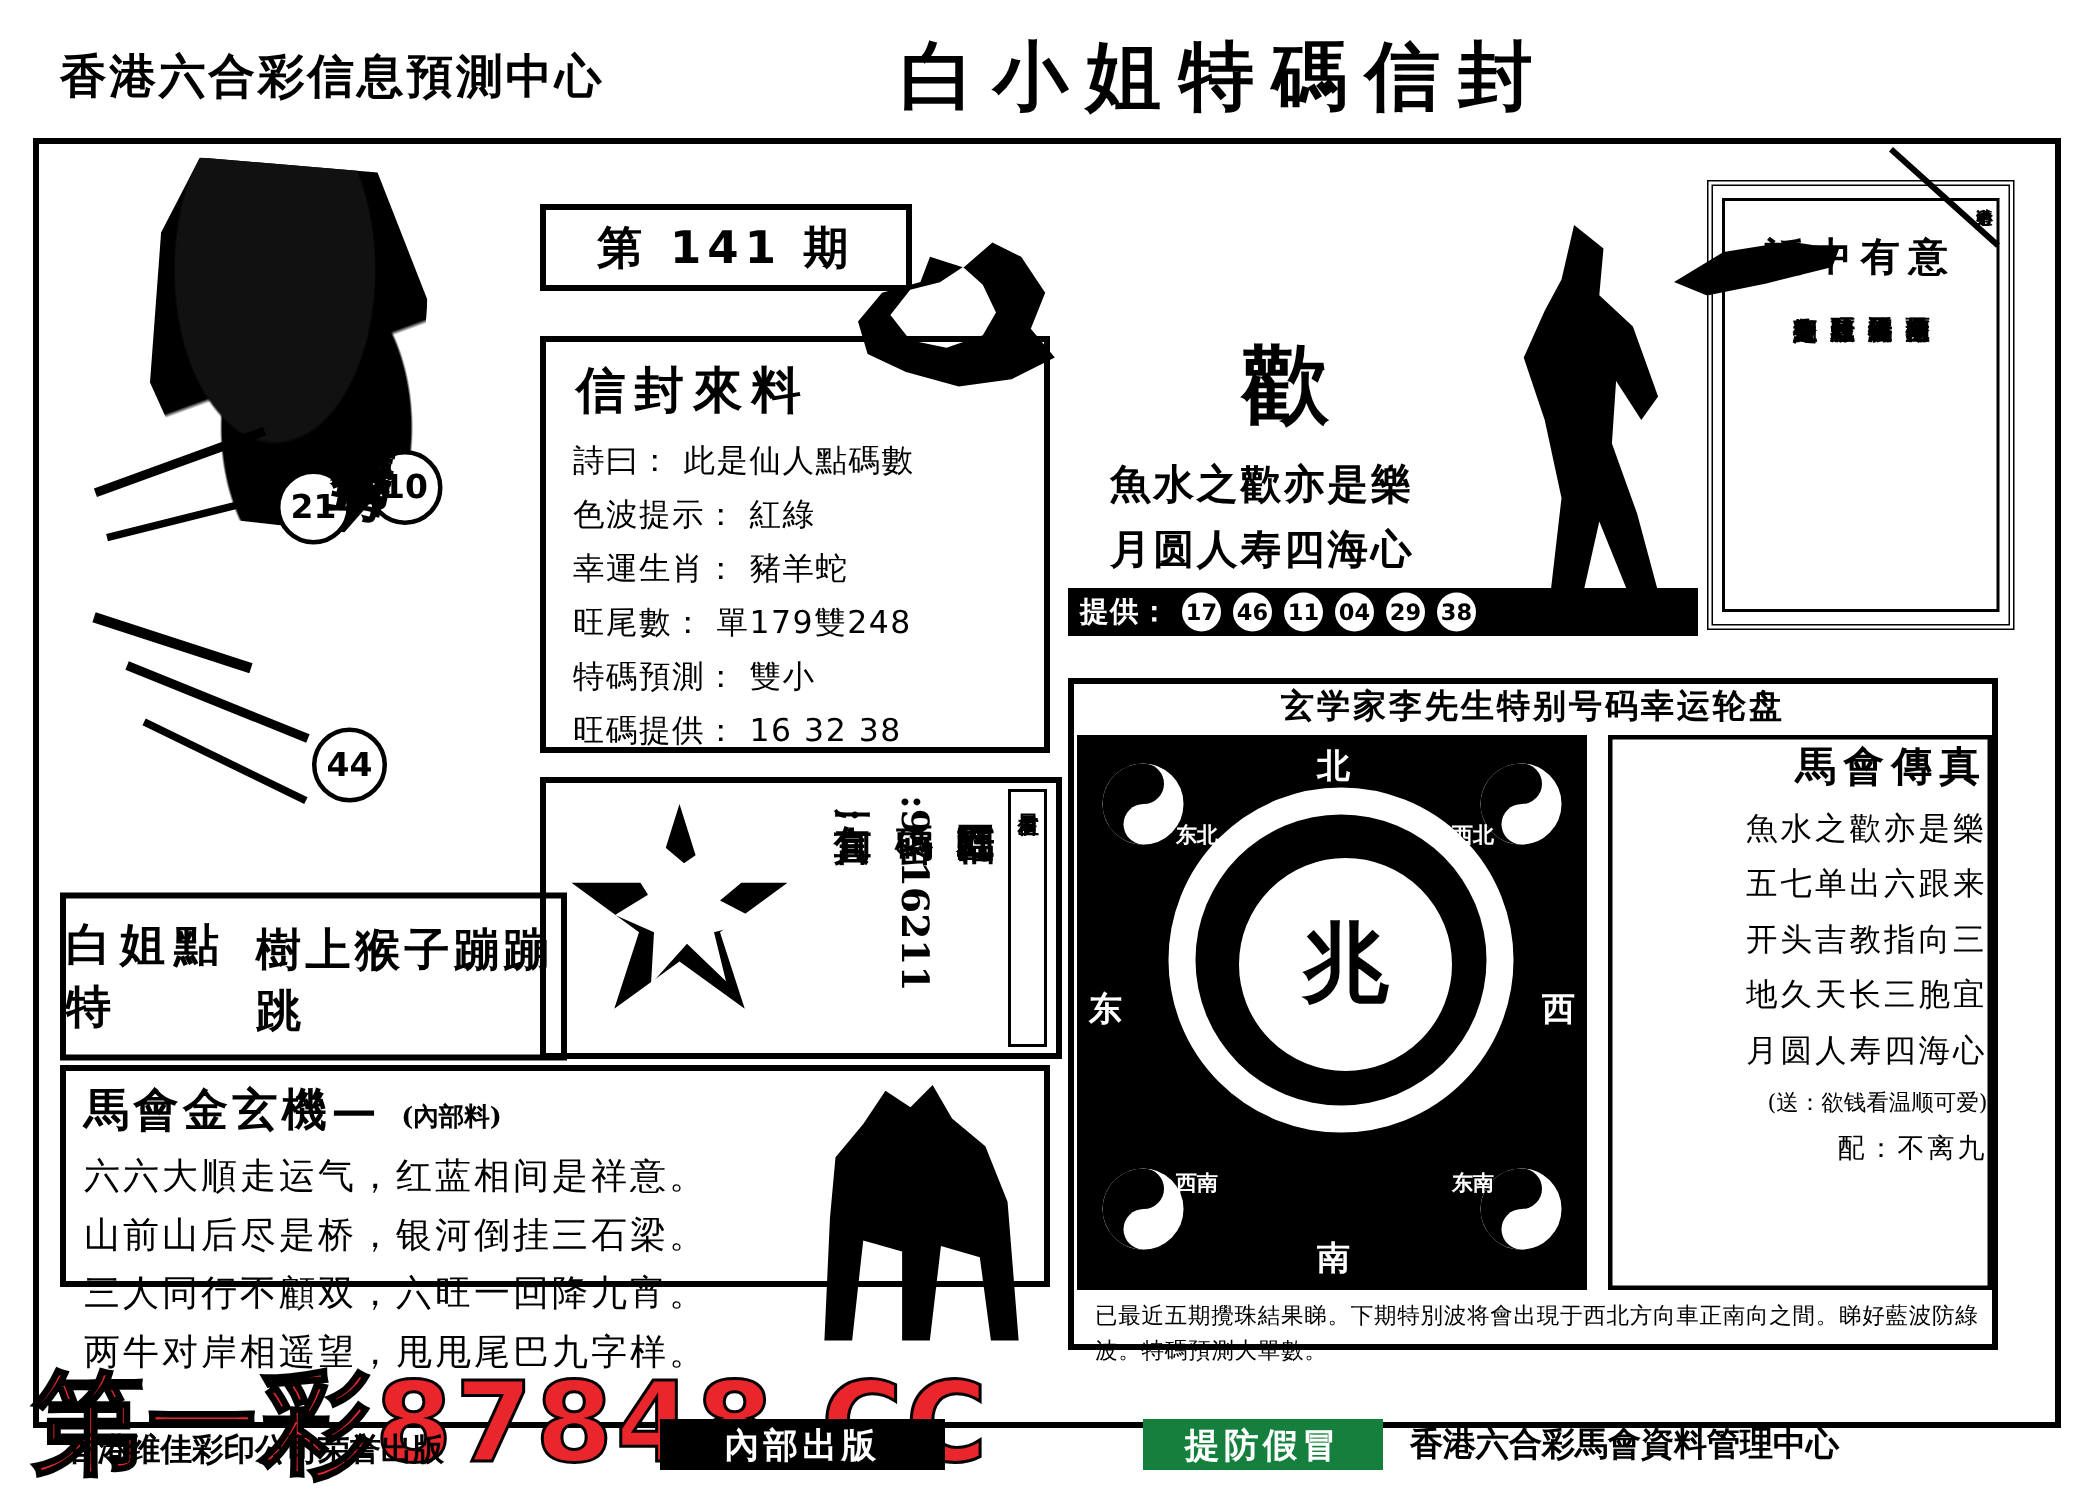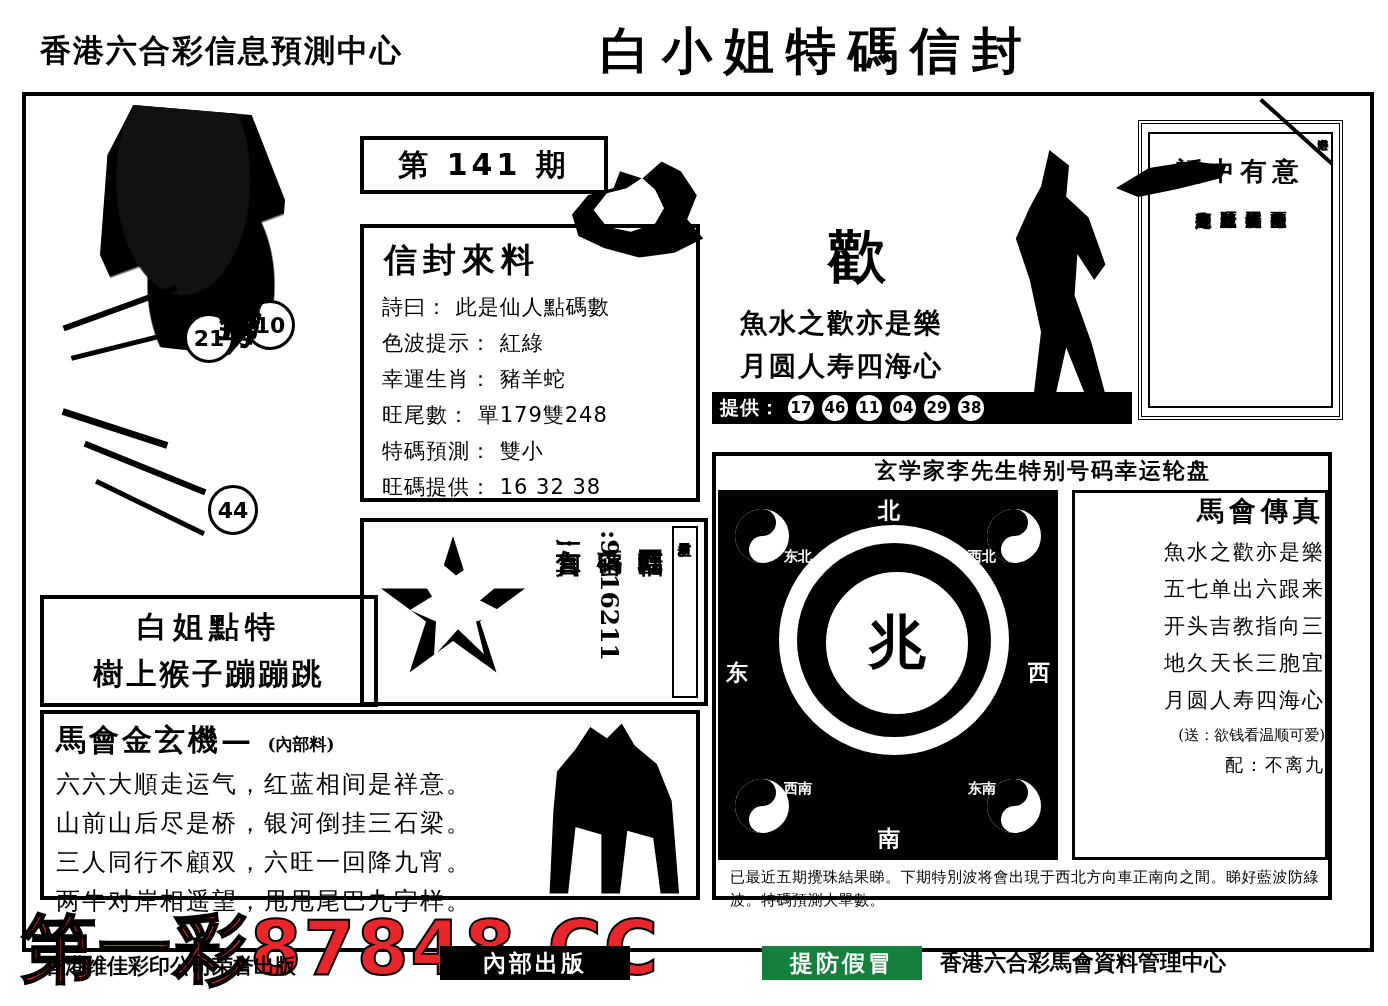--- a/index.html
+++ b/index.html
@@ -109,31 +109,31 @@
   }
   .rooster{
     position:absolute;left:46px;top:40px;width:100px;height:96px;
     background:#fff;
     clip-path:polygon(30% 0,46% 14%,60% 4%,66% 20%,86% 26%,70% 40%,96% 54%,66% 62%,74% 96%,48% 70%,24% 98%,26% 62%,0 50%,22% 36%,10% 16%);
   }
 
   
   .dt-box{
     position:absolute;left:40px;top:595px;width:330px;height:104px;
-    border:4px solid #000;display:flex;flex-direction:column;
+    border:4px solid #000;display:flex;flex-direction:row;
     align-items:center;justify-content:center;
   }
   .dt-l1{font-size:30px;font-weight:bold;letter-spacing:6px;
     font-family:"DejaVu Serif","Liberation Serif",serif;}
   .dt-l2{font-size:30px;font-weight:bold;letter-spacing:3px;margin-top:6px;
     font-family:"DejaVu Serif","Liberation Serif",serif;}
 
   
   .mh-box{
-    position:absolute;left:40px;top:710px;width:660px;height:190px;
+    position:absolute;left:40px;top:710px;width:660px;height:148px;
     border:4px solid #000;padding:6px 12px;box-sizing:border-box;
   }
   .mh-title{font-size:30px;font-weight:bold;letter-spacing:3px;
     font-family:"DejaVu Serif","Liberation Serif",serif;}
   .mh-title .sub{font-size:17px;font-weight:bold;letter-spacing:0;}
   .mh-line{font-size:24px;letter-spacing:2px;margin-top:7px;white-space:nowrap;
     font-family:Liberation Sans, sans-serif;}
 
   .camel{
     position:absolute;left:520px;top:716px;width:185px;height:185px;
@@ -207,21 +207,20 @@
 
   
   .wheel-box{
     position:absolute;left:712px;top:452px;width:620px;height:448px;
     border:4px solid #000;box-sizing:border-box;
   }
   .wheel-hdr{
     position:absolute;left:716px;top:456px;width:612px;height:30px;
     text-align:center;font-size:22px;font-weight:bold;letter-spacing:2px;
     font-family:"DejaVu Serif","Liberation Serif",serif;
-    padding-left:21px;
   }
   .wheel-black{
     position:absolute;left:718px;top:490px;width:340px;height:370px;
     background:#000;
   }
   .wheel-outer{
     position:absolute;left:58px;top:32px;width:230px;height:230px;
     border-radius:50%;background:#fff;border:3px solid #000;
   }
   .wheel-ring{

